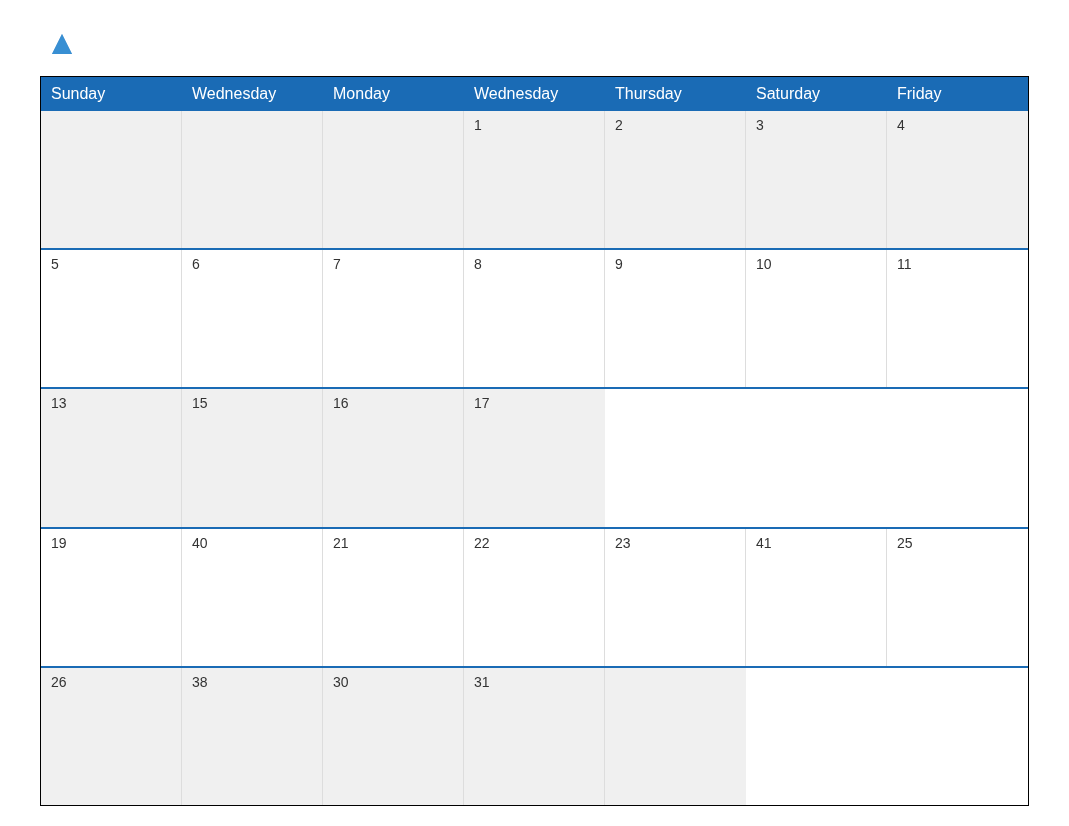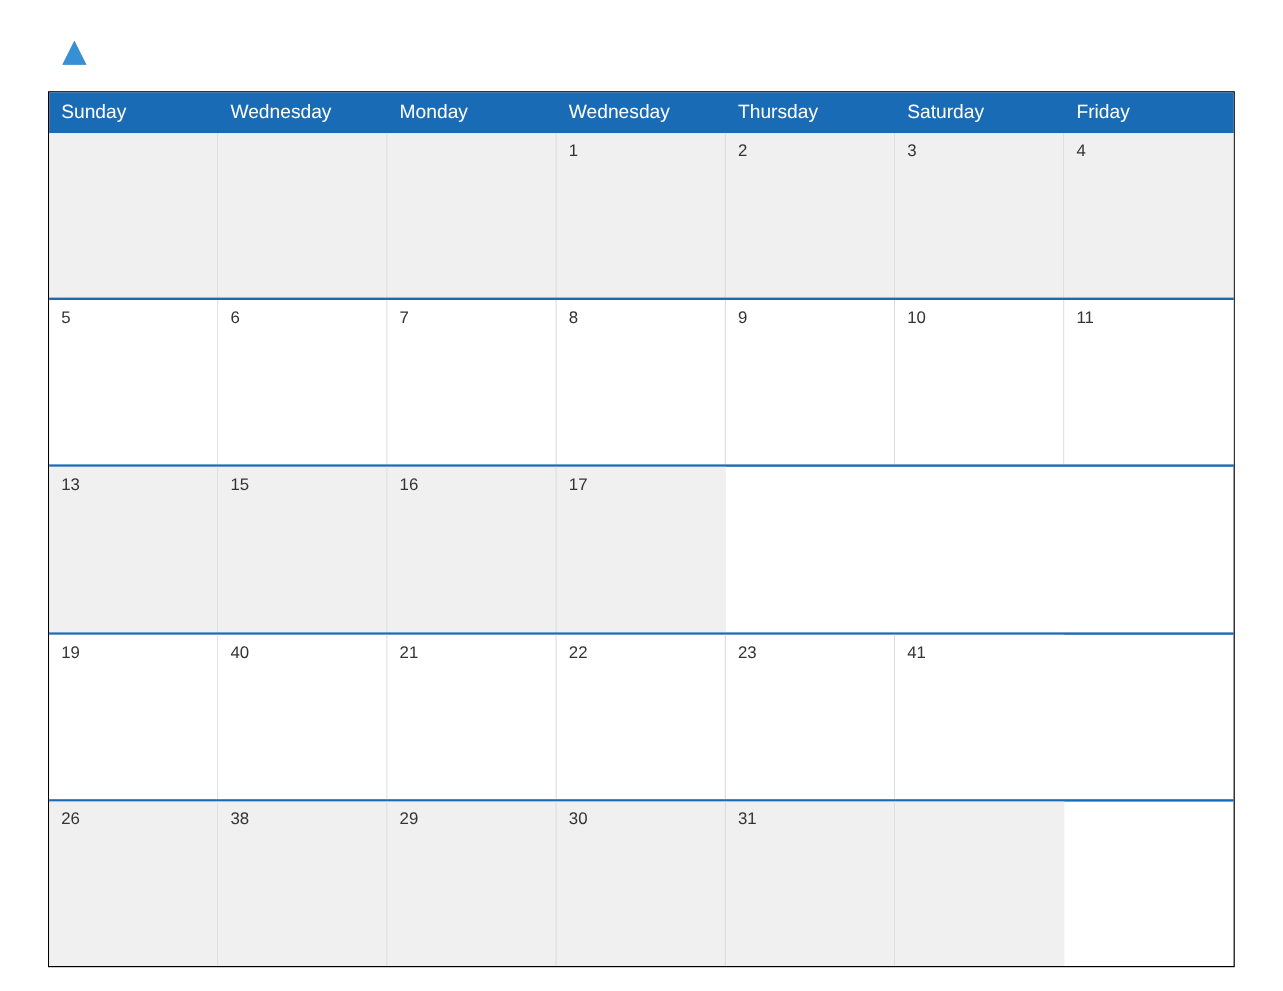--- a/index.html
+++ b/index.html
@@ -241,30 +241,30 @@
           </div>
           <div class="day-cell">
             <span class="day-number">22</span>
           </div>
           <div class="day-cell">
             <span class="day-number">23</span>
           </div>
           <div class="day-cell">
             <span class="day-number">41</span>
           </div>
+          <div class="day-cell">
+            <span class="day-number">25</span>
+          </div>
         </div>
         <div class="week-row">
           <div class="day-cell">
             <span class="day-number">26</span>
           </div>
           <div class="day-cell">
             <span class="day-number">38</span>
-          </div>
-          <div class="day-cell">
-            <span class="day-number">29</span>
           </div>
           <div class="day-cell">
             <span class="day-number">30</span>
           </div>
           <div class="day-cell">
             <span class="day-number">31</span>
           </div>
           <div class="day-cell empty"></div>
         </div>
       </div>

